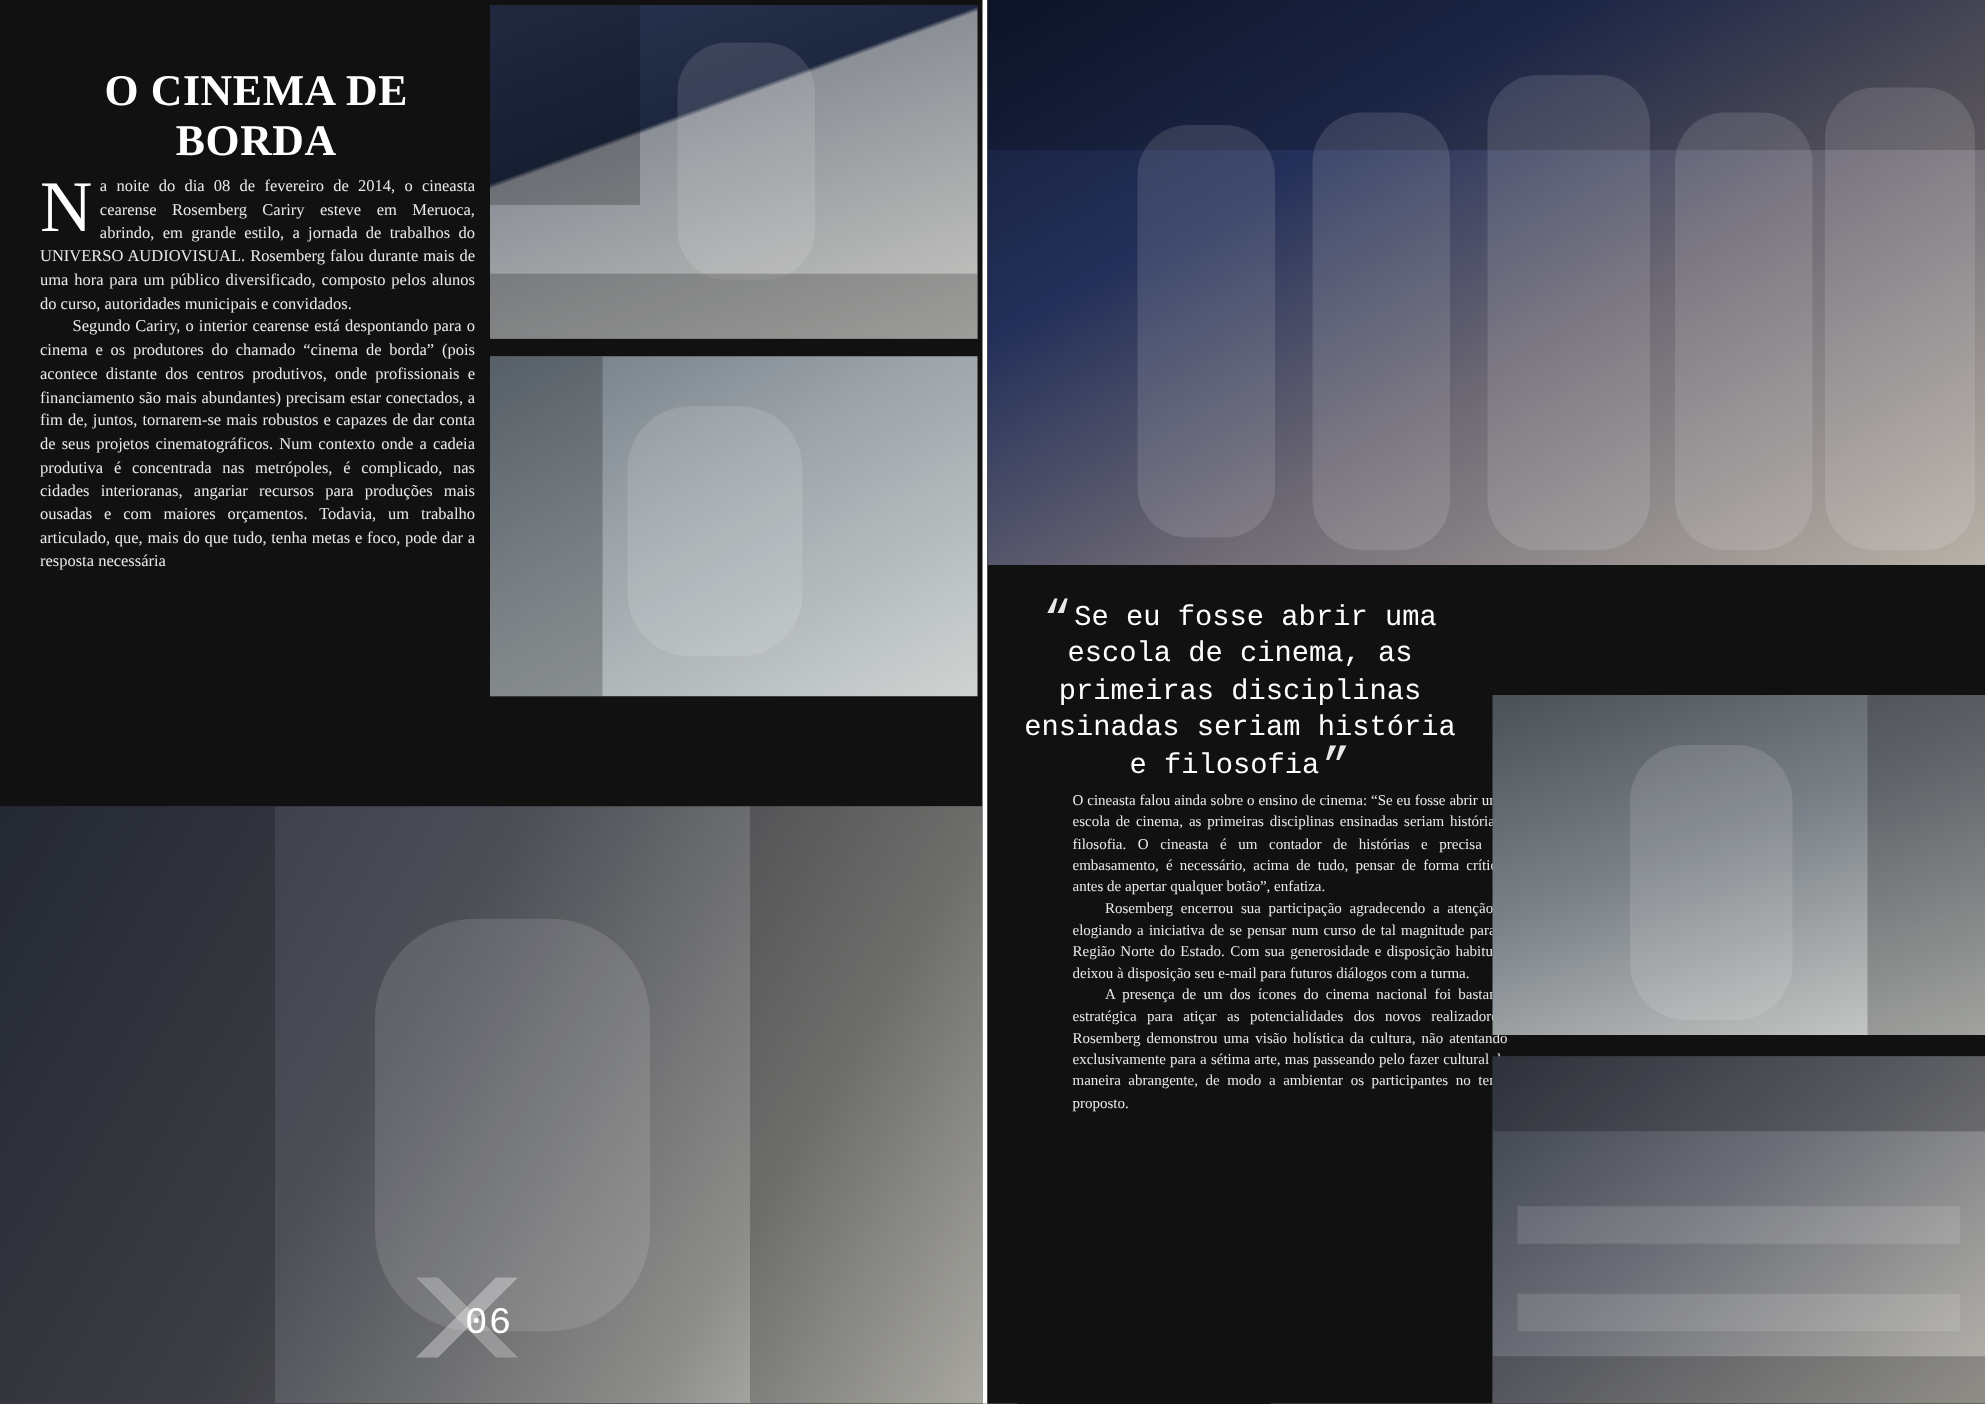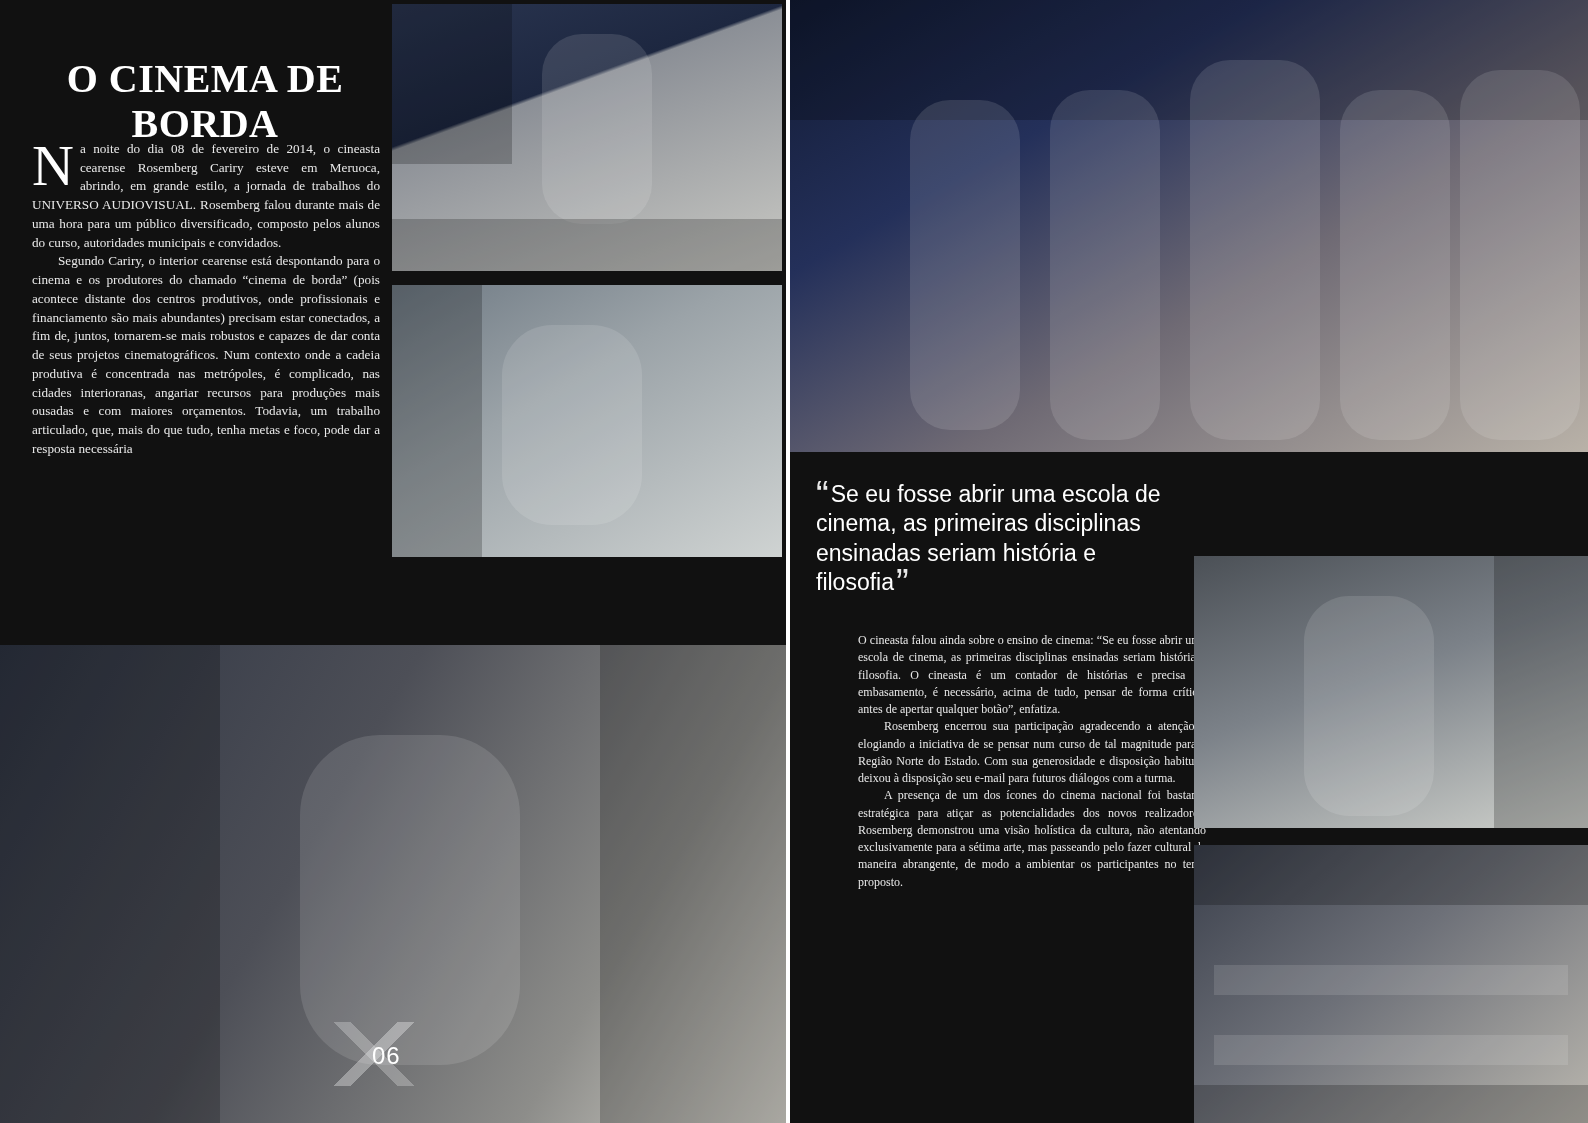--- a/index.html
+++ b/index.html
@@ -42,21 +42,21 @@
     background: #ffffff;
   }
 
   
   .headline {
     position: absolute;
     left: 30px; top: 30px;
     width: 350px;
     color: #ffffff;
     font-family: "Liberation Serif", serif;
-    font-size: 40px;
+    font-size: 35px;
     line-height: 1.12;
     text-align: center;
     letter-spacing: 0.5px;
   }
 
   
   .col-left {
     position: absolute;
     left: 32px; top: 140px;
     width: 348px;
@@ -105,23 +105,24 @@
   .photo-room {
     left: 404px; top: 845px; width: 394px; height: 278px;
     background: linear-gradient(140deg,#3a3f4b 0%,#6d7078 45%,#b9b6ae 100%);
   }
 
   .pullquote {
     position: absolute;
     left: 26px; top: 480px;
     width: 352px;
     color: #ffffff;
-    font-family: Liberation Sans, sans-serif;
+    font-family: Liberation Mono, monospace;
     font-size: 23px;
     line-height: 1.28;
+    text-align: center;
   }
   .quote-mark {
     font-size: 38px;
     line-height: 0;
     vertical-align: -6px;
     color: #e8e8e8;
   }
   .quote-mark.open { margin-right: 2px; }
   .quote-mark.close { margin-left: 2px; }
 
@@ -136,22 +137,22 @@
     text-align: justify;
     margin-left: 40px;
   }
   .col-right p { margin: 0; text-indent: 26px; }
   .col-right p.first { text-indent: 0; }
 
   
   .folio {
     position: absolute;
     color: #ffffff;
-    font-family: Liberation Sans, sans-serif;
-    font-size: 24px;
+    font-family: Liberation Mono, monospace;
+    font-size: 30px;
     letter-spacing: 1px;
   }
   .folio-left { left: 372px; top: 1042px; }
 
   .folio-orn {
     position: absolute;
     width: 112px; height: 64px;
     opacity: 0.75;
   }
   .folio-orn-left { left: 318px; top: 1022px; }

